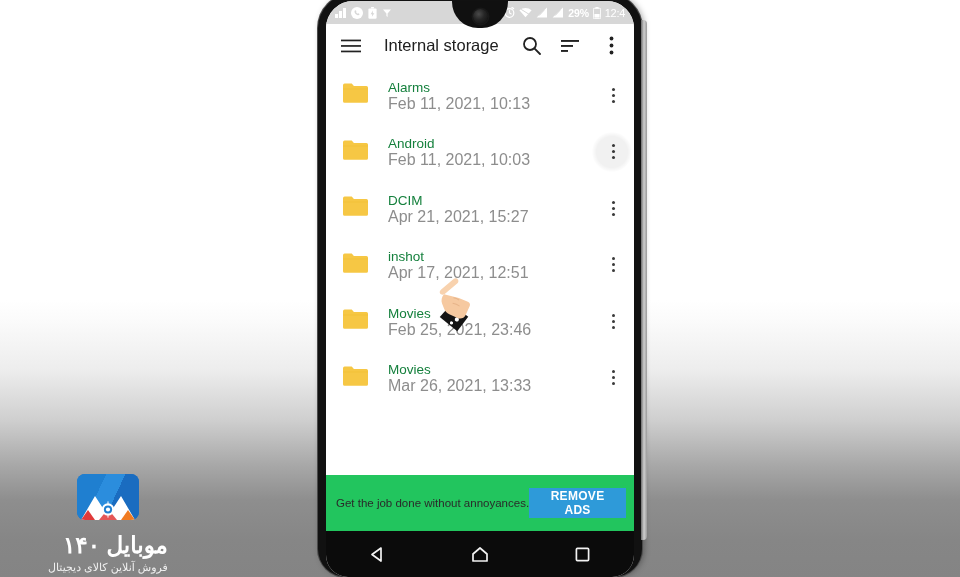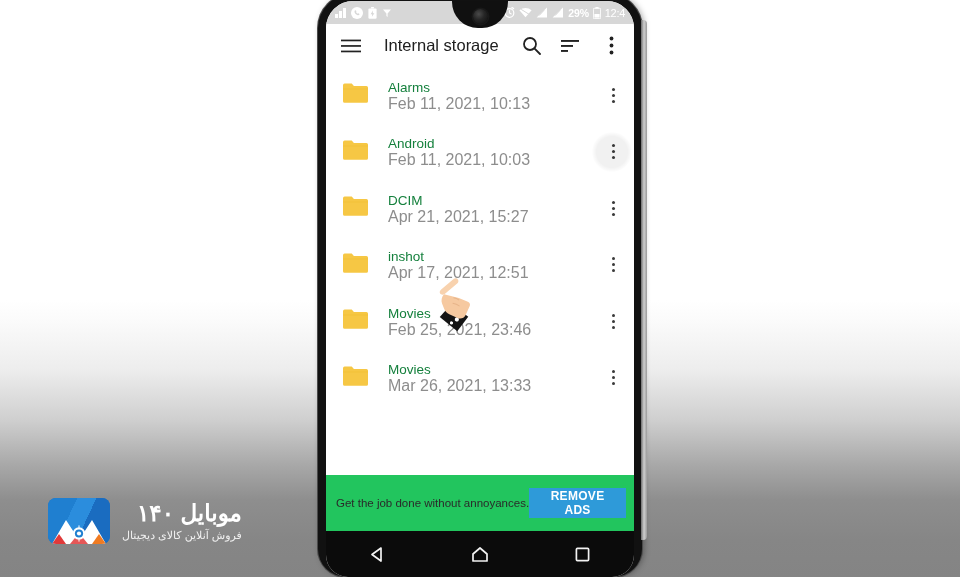--- a/index.html
+++ b/index.html
@@ -30,24 +30,25 @@
         #8e8e8e 500px,
         #868686 540px,
         #848484 577px);
     overflow: hidden;
   }
 
   
   #brand {
     position: absolute;
     left: 48px;
-    top: 498px;
+    top: 474px;
     display: flex;
     align-items: center;
     gap: 12px;
+    flex-direction: column;
   }
   #brand-mark {
     position: relative;
     width: 62px;
     height: 46px;
     border-radius: 8px;
     overflow: hidden;
     background: #1a6fc4;
     flex: 0 0 auto;
   }

